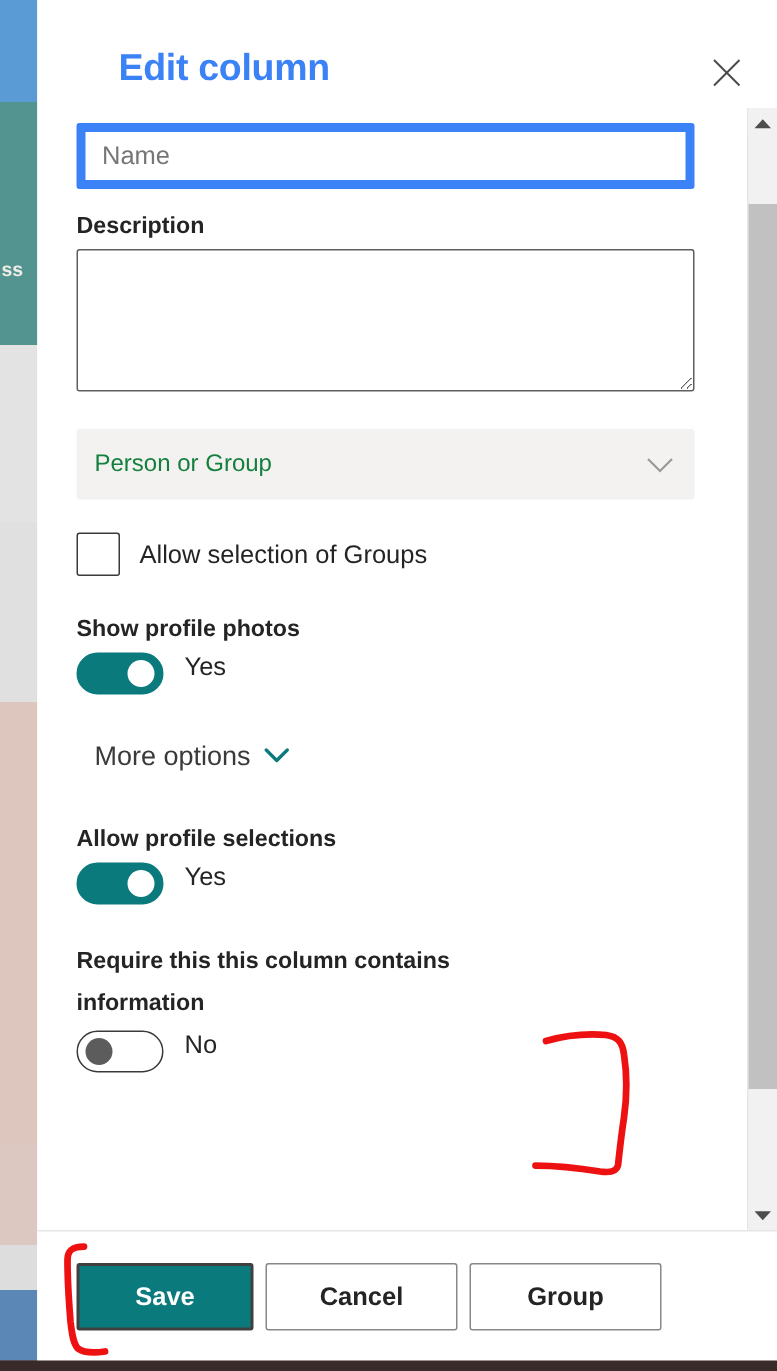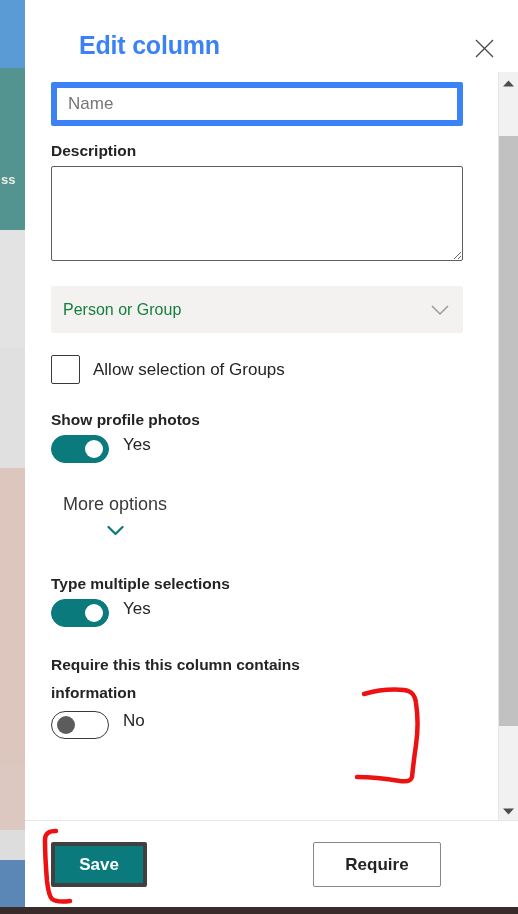--- a/index.html
+++ b/index.html
@@ -245,21 +245,20 @@
   .more-options {
     display: inline-flex;
     align-items: center;
     gap: 9px;
     margin-left: 12px;
     cursor: pointer;
     background: none;
     border: none;
     padding: 0;
     font-family: "Liberation Sans", "DejaVu Sans", sans-serif;
-    flex-direction: column;
   }
   .more-options-text {
     font-size: 18px;
     color: #3a3a3a;
   }
 
   .multiline-label {
     font-size: 15.5px;
     font-weight: bold;
     color: #242424;
@@ -317,23 +316,23 @@
     box-sizing: border-box;
     font-family: "Liberation Sans", "DejaVu Sans", sans-serif;
     font-size: 17px;
     font-weight: bold;
     border-radius: 2px;
     cursor: pointer;
     padding: 0;
   }
   #btn-save {
     left: 26px;
-    width: 96px;
+    width: 118px;
     background: #0b7a7d;
-    border: 4px solid #404040;
+    border: 2px solid #404040;
     color: #ffffff;
   }
   #btn-cancel {
     left: 152px;
     width: 128px;
     background: #ffffff;
     border: 1px solid #8a8886;
     color: #242424;
   }
   #btn-delete {
@@ -427,21 +426,21 @@
           <span class="more-options-text">More options</span>
           <span>
             <svg width="17" height="11" viewBox="0 0 17 11">
               <polyline points="1.5,2 8.5,9 15.5,2" fill="none" stroke="#0b7a7d" stroke-width="2.2" stroke-linecap="round" stroke-linejoin="round"></polyline>
             </svg>
           </span>
         </button>
       </div>
 
       <div class="field" style="margin-top:35px;">
-        <div class="label">Type multiple selections</div>
+        <div class="label">Allow profile selections</div>
         <div class="toggle-row">
           <span class="toggle on">
             <span class="toggle-knob"></span>
           </span>
           <span class="toggle-text">Yes</span>
         </div>
       </div>
 
       <div class="field" style="margin-top:24px;">
         <div class="multiline-label">Require this this column contains information</div>
@@ -470,21 +469,22 @@
       <span>
         <svg width="11" height="7" viewBox="0 0 11 7">
             <polygon points="0,0.5 11,0.5 5.5,6.5" fill="#4d4d4d"></polygon>
           </svg>
       </span>
     </div>
   </div>
 
   <div id="panel-footer">
     <button class="btn" id="btn-save">Save</button>
-    <button class="btn" id="btn-delete">Require</button>
+    <button class="btn" id="btn-cancel">Cancel</button>
+    <button class="btn" id="btn-delete">Group</button>
   </div>
 </div>
 
 <div id="bottom-bar"></div>
 
 <svg id="annotations" viewBox="0 0 518 914">
 
   <path d="M 364 694 C 378 690 392 689 404 690 C 412 691 415 695 416 703
            C 418 716 418 731 416 745 C 414 758 413 768 412 777
            C 411 781 407 782 400 781 C 388 779 370 777 357 777" fill="none" stroke="#ee1111" stroke-width="4.5" stroke-linecap="round" stroke-linejoin="round"></path>

